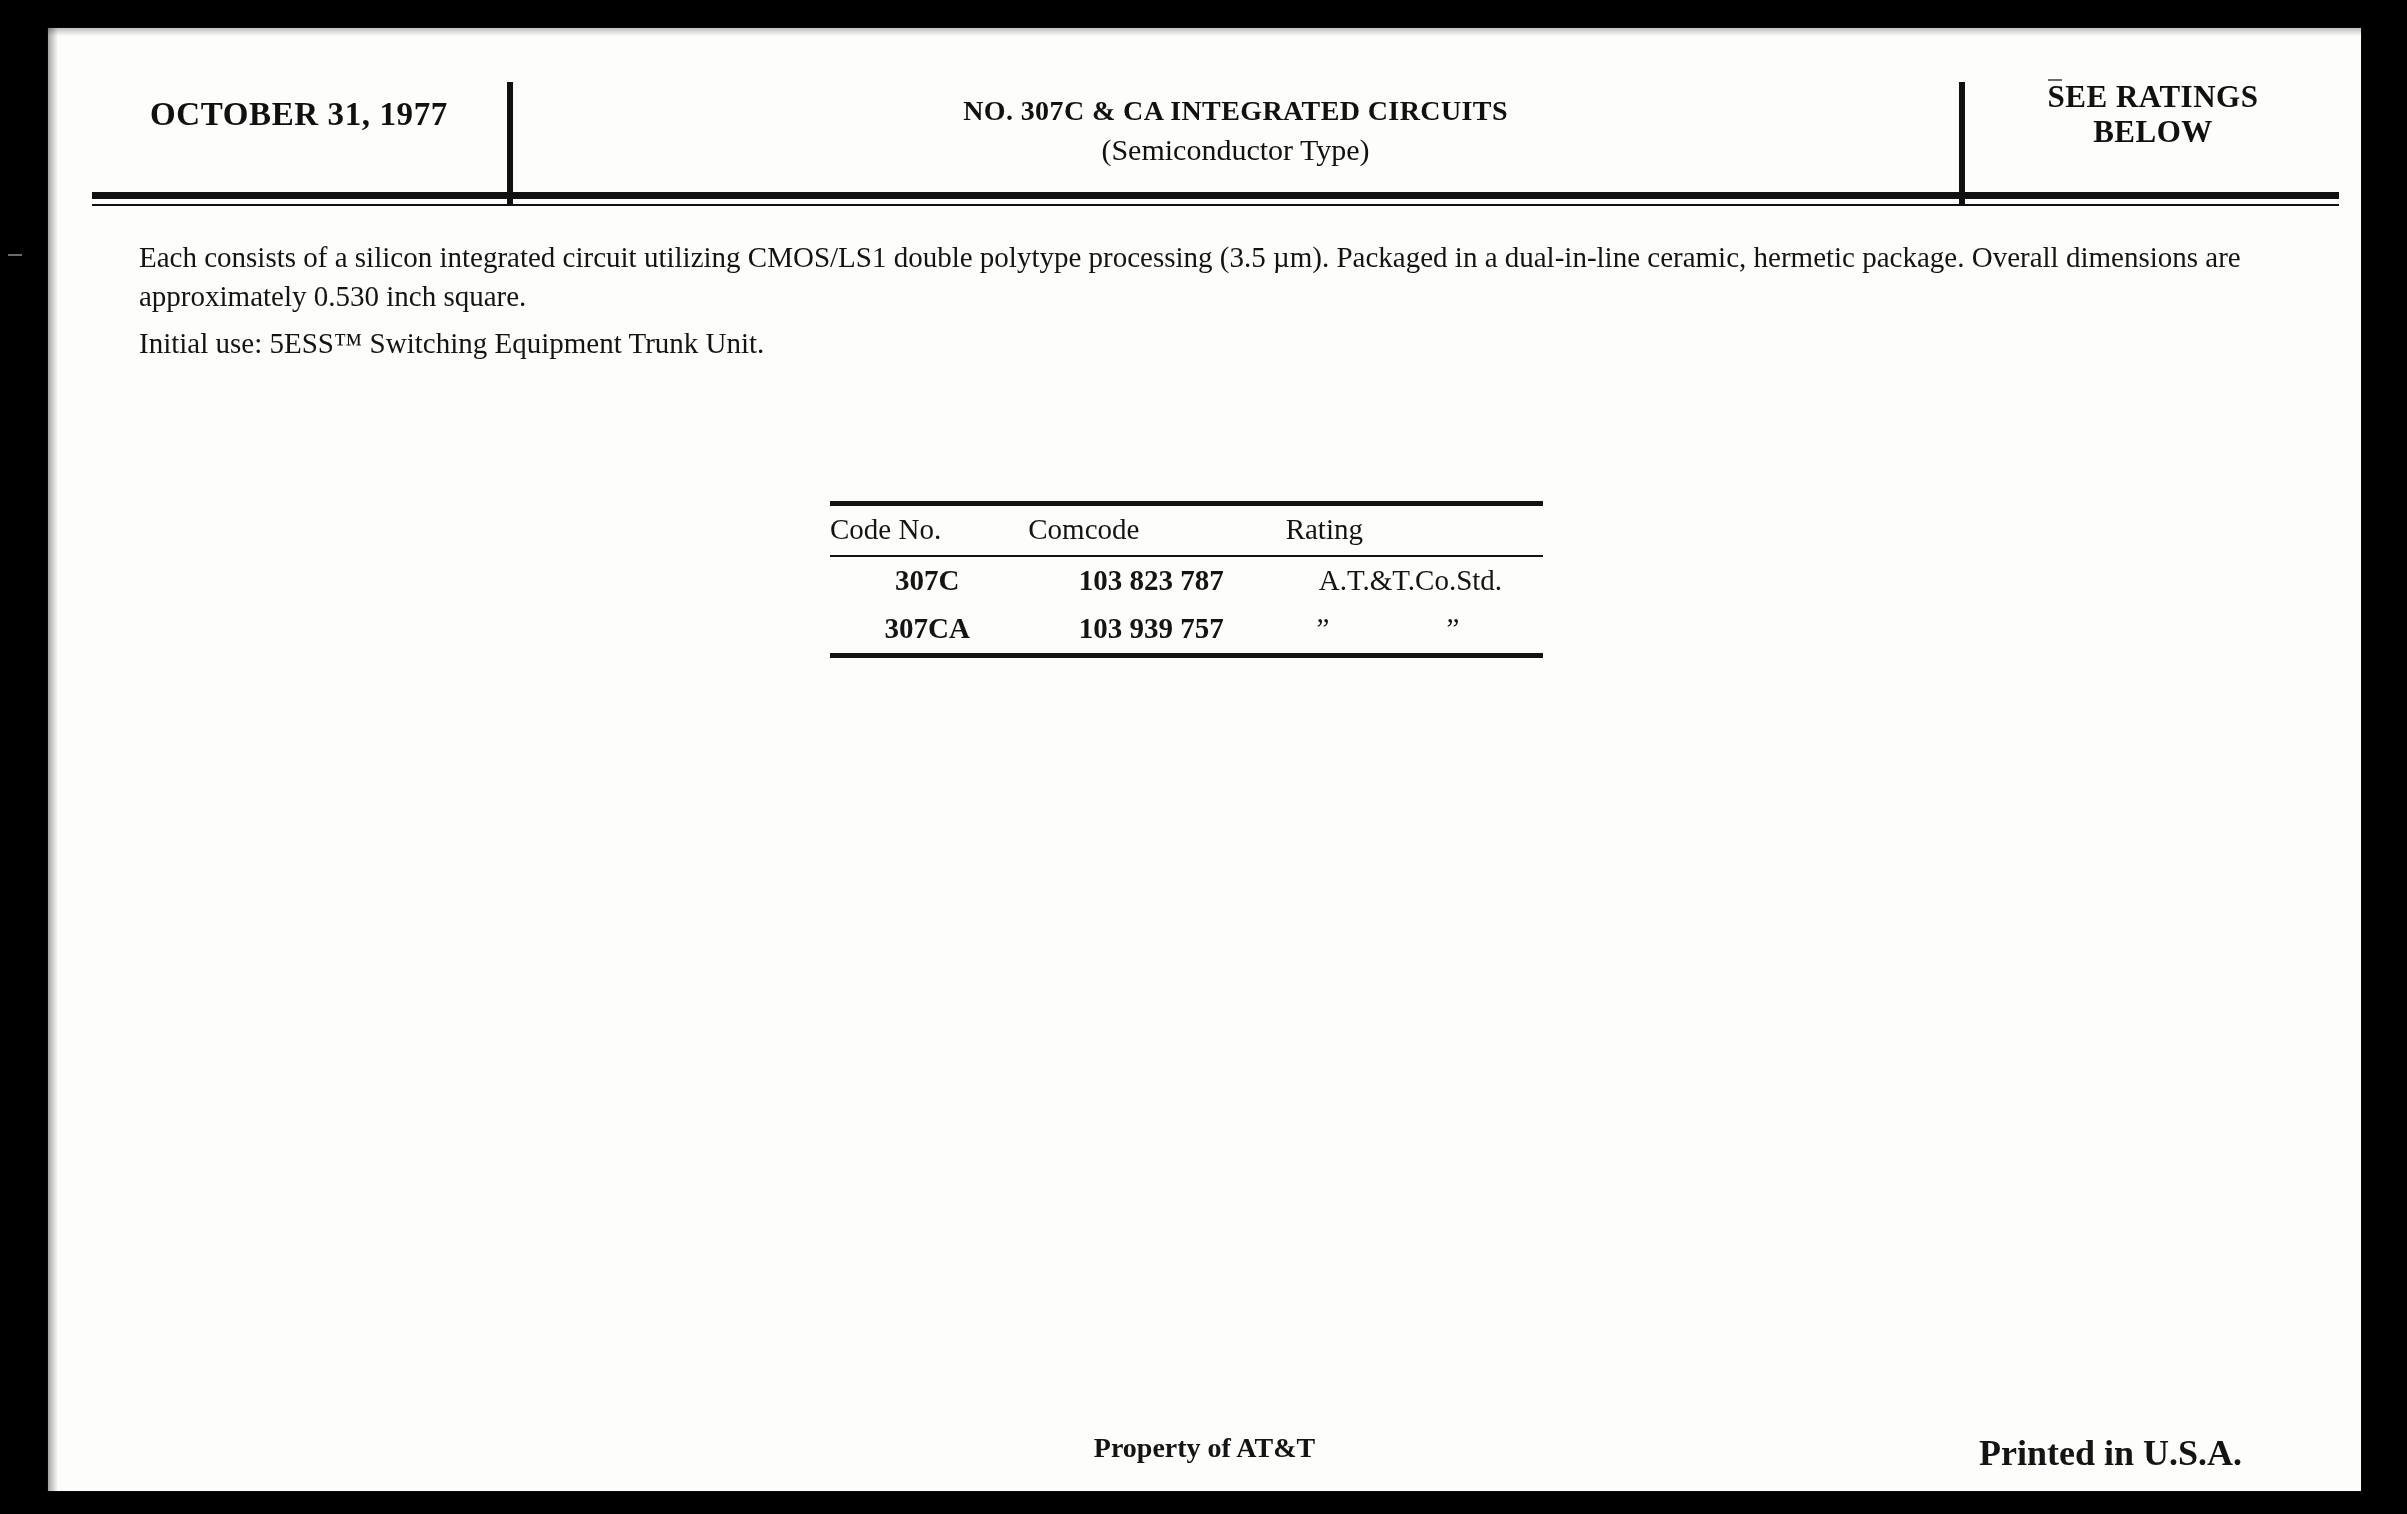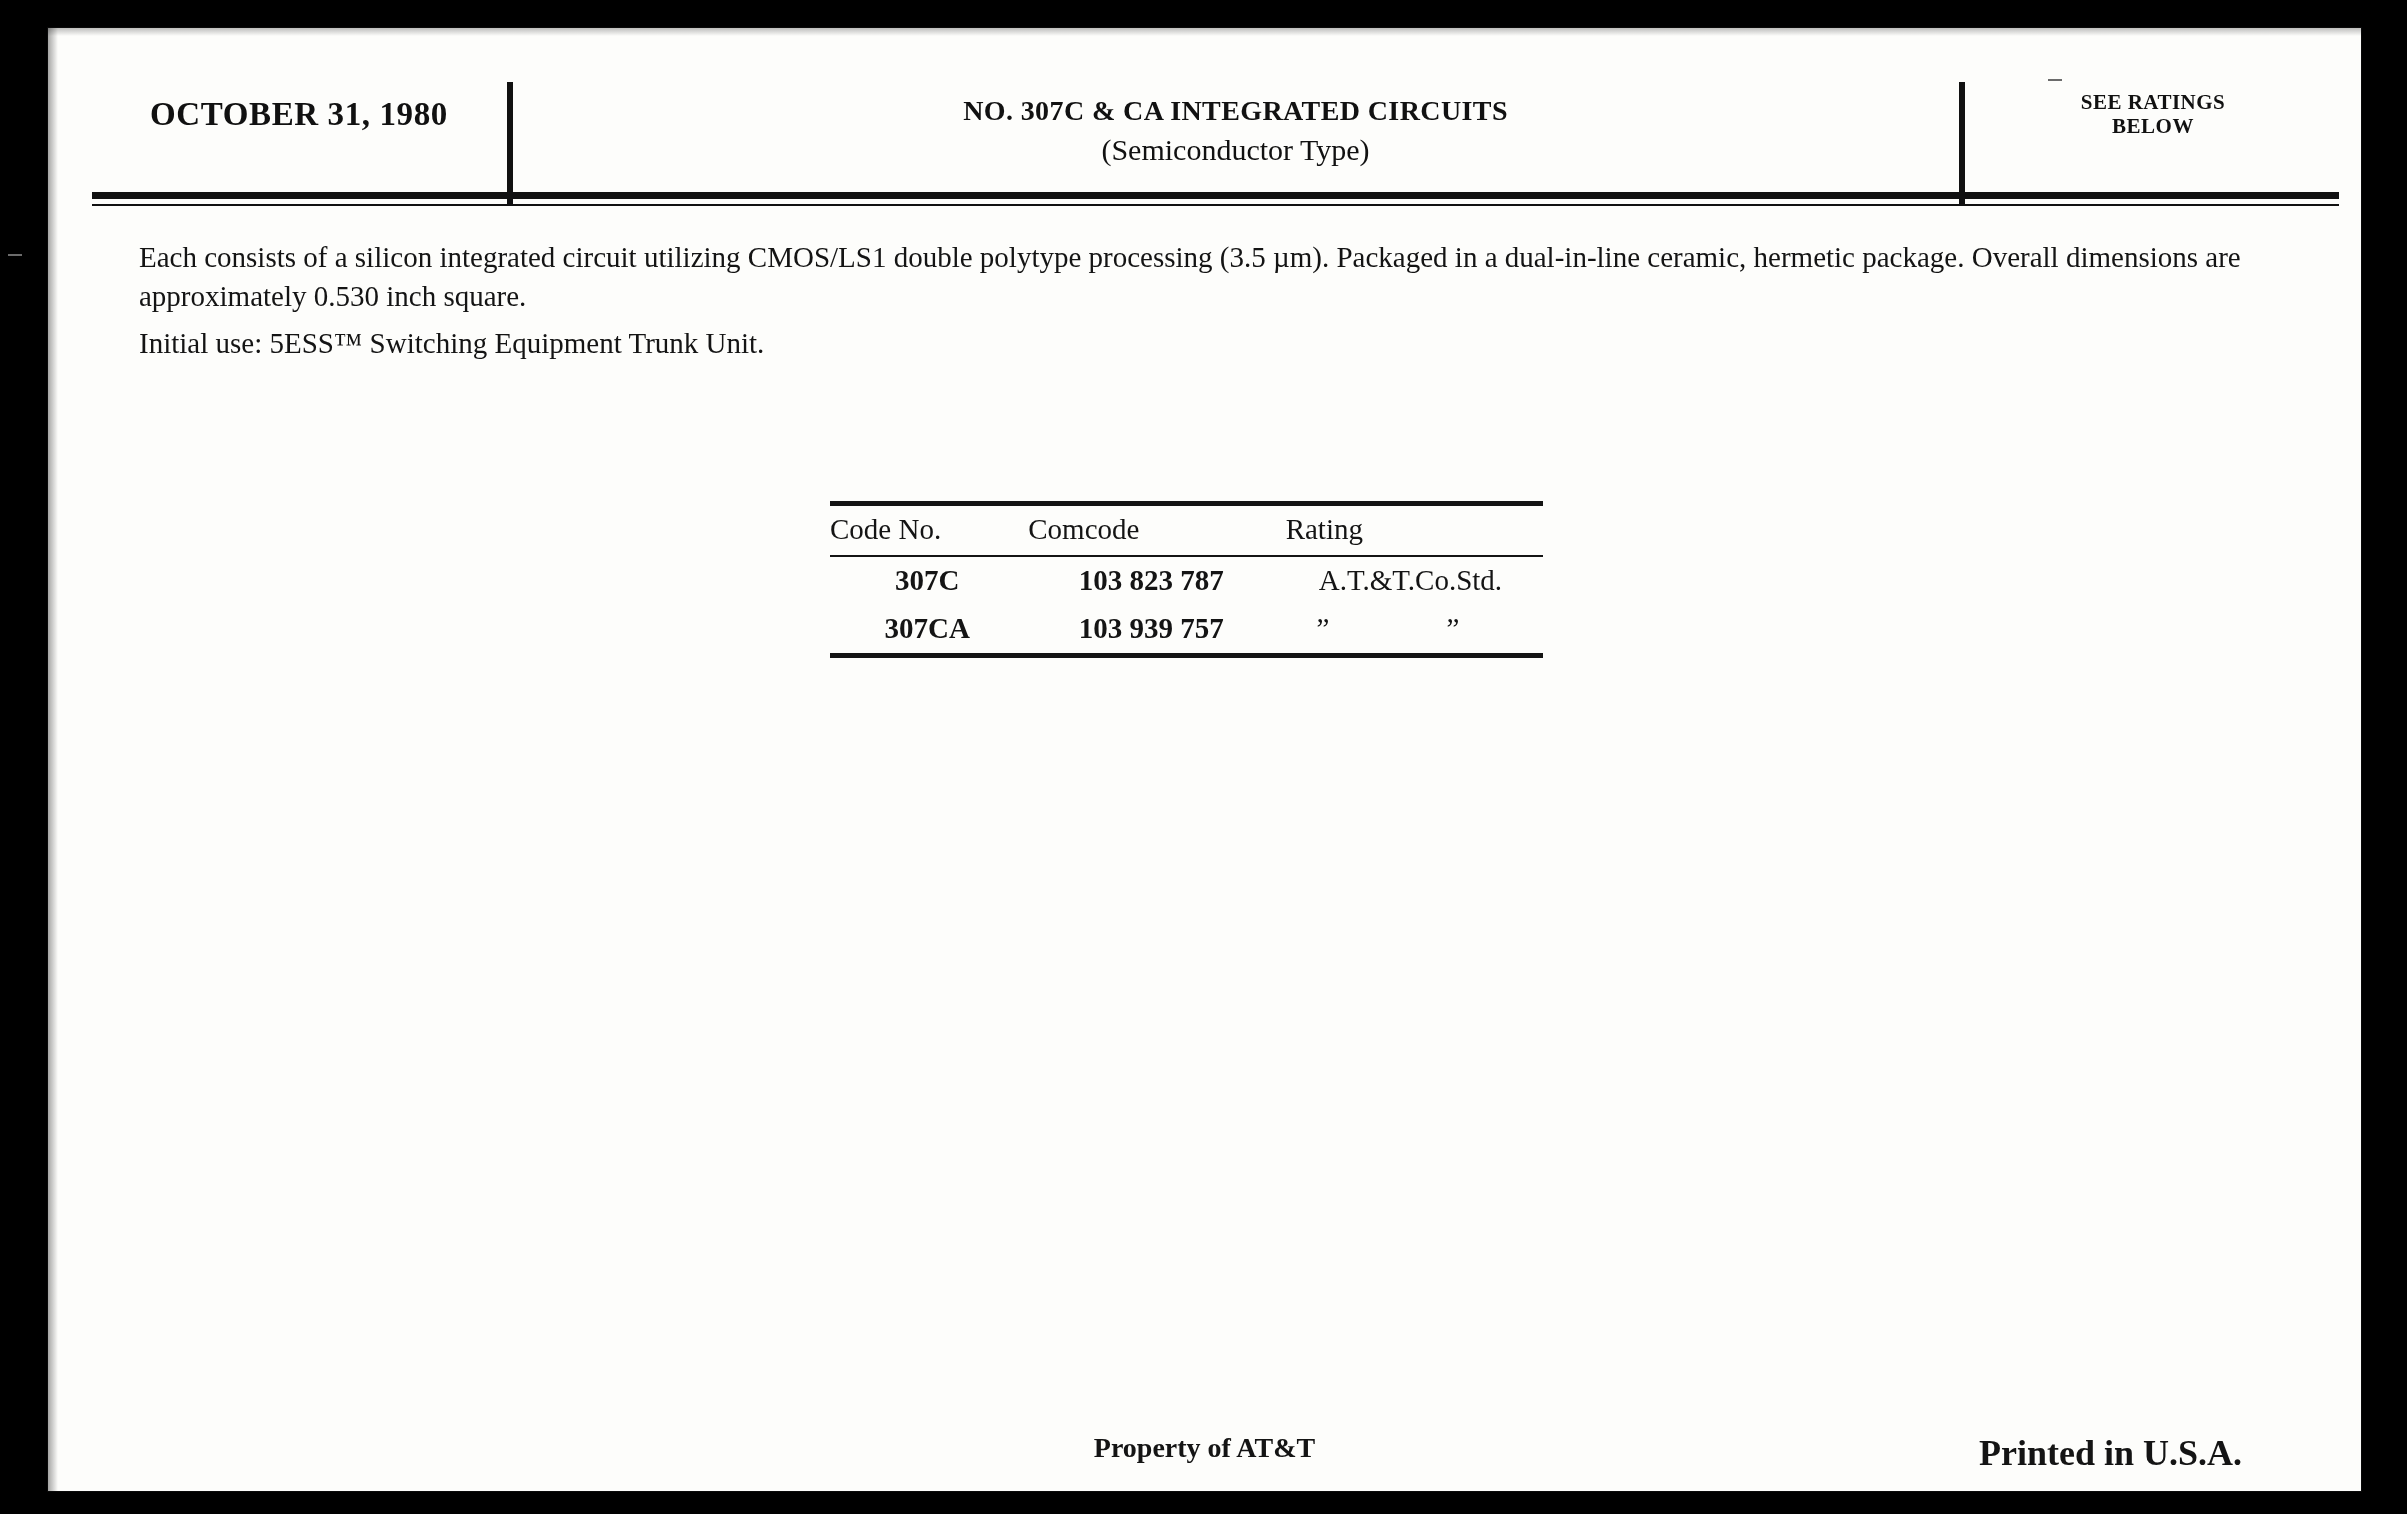--- a/index.html
+++ b/index.html
@@ -125,21 +125,21 @@
     top: 0;
     right: 22px;
     height: 149px;
     display: flex;
     flex-direction: column;
     align-items: center;
     justify-content: center;
   }
   .hdr-right .line {
     font-weight: bold;
-    font-size: 21px;
+    font-size: 31px;
     letter-spacing: 0.5px;
     color: #111;
     line-height: 1.12;
     white-space: nowrap;
     text-align: center;
   }
 
   
   .body-text {
     position: absolute;
@@ -241,21 +241,21 @@
 
   <div class="scan-edge-left"></div>
   <div class="scan-edge-top"></div>
 
   <div class="tick" style="left:-40px; top:226px;"></div>
   <div class="tick" style="left:2000px; top:51px;"></div>
 
   <div class="header">
 
     <div class="hdr-date">
-      <span>OCTOBER 31, 1980</span>
+      <span>OCTOBER 31, 1977</span>
     </div>
 
     <div class="vrule left"></div>
 
     <div class="hdr-center">
       <div class="hdr-title">NO. 307C &amp; CA INTEGRATED CIRCUITS</div>
       <div class="hdr-subtitle">(Semiconductor Type)</div>
     </div>
 
     <div class="vrule right"></div>

